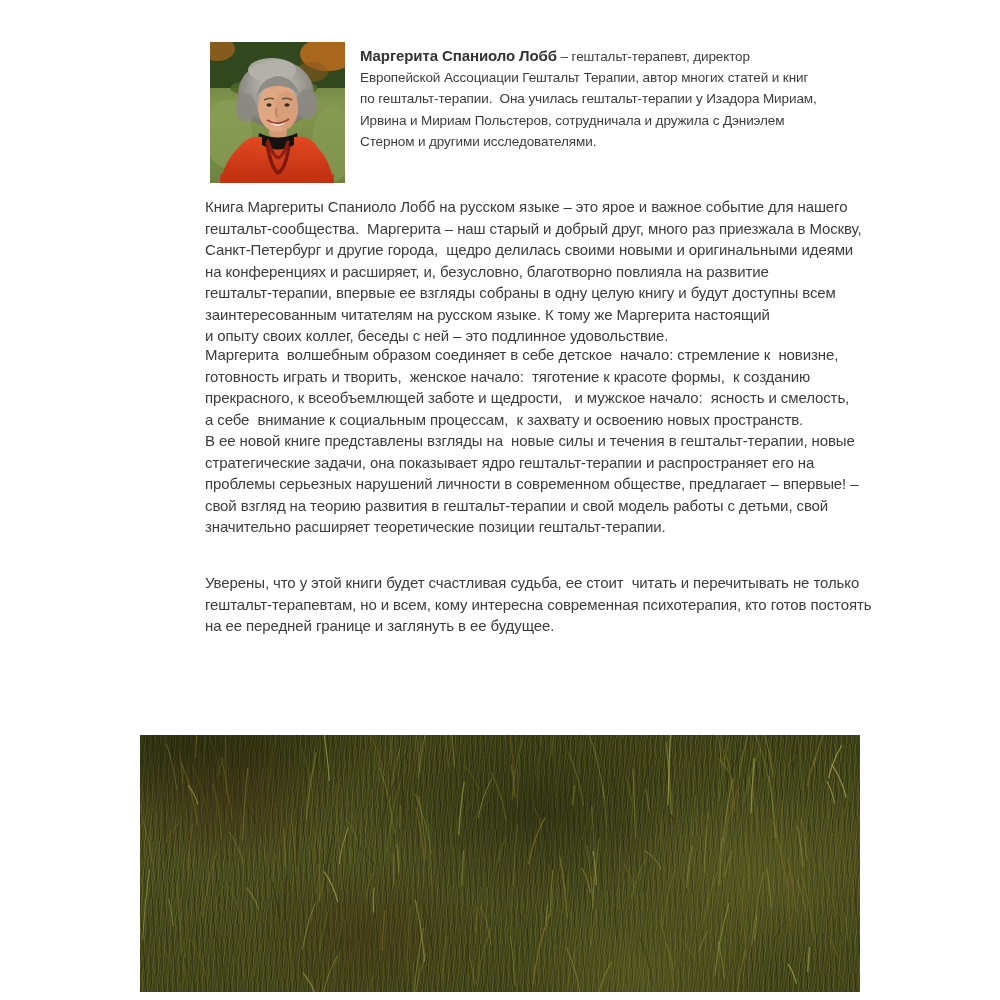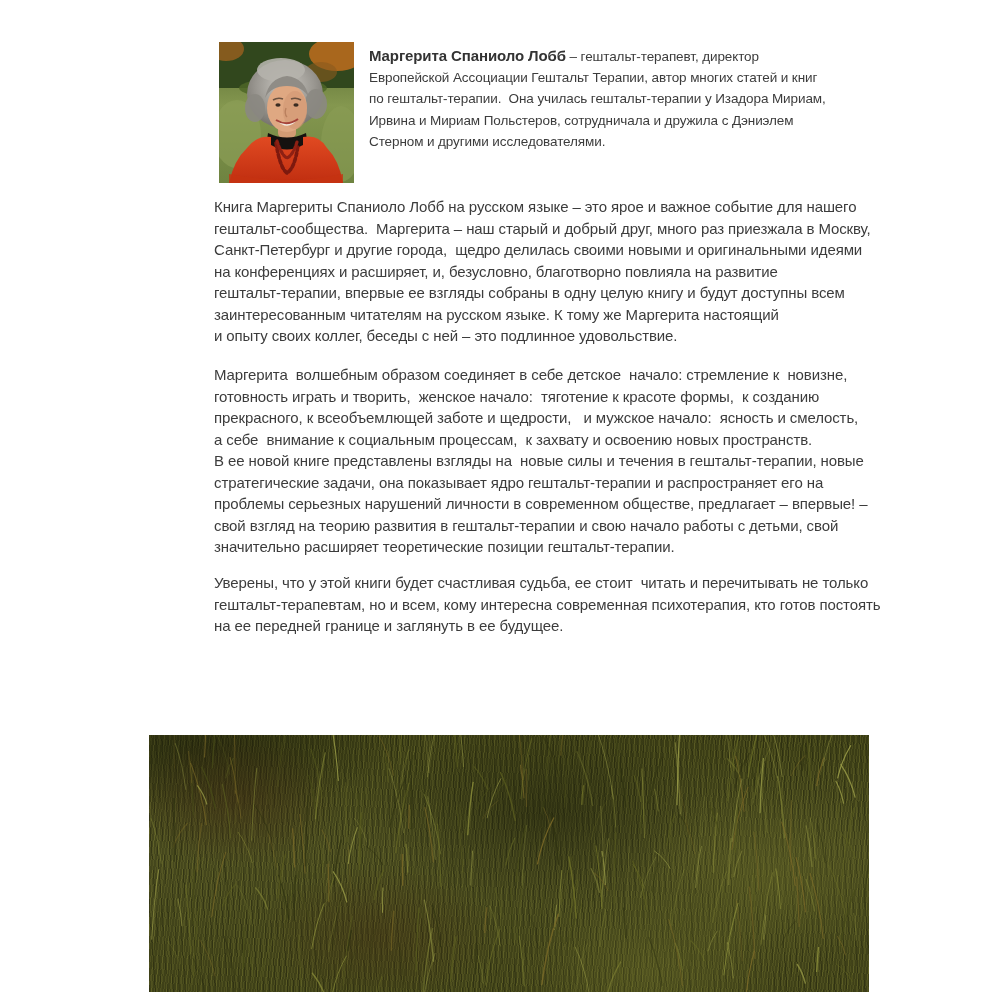--- a/index.html
+++ b/index.html
@@ -3,41 +3,41 @@
 <meta charset="utf-8">
 <style>
   html,body{margin:0;padding:0;}
   body{
     width:1000px;height:1000px;position:relative;
     background:var(--page-bg,#fff);
     font-family:"Liberation Sans","DejaVu Sans",sans-serif;
     color:var(--text,#3c3c3c);
     overflow:hidden;
   }
-  .page{position:absolute;inset:0;margin-left:9px;}
+  .page{position:absolute;inset:0;}
   .portrait{
     position:absolute;left:210px;top:42px;width:135px;height:141px;overflow:hidden;
   }
   .portrait svg{display:block;}
   .bio-text{
     position:absolute;left:360px;top:45px;width:460px;
     font-size:13.5px;letter-spacing:-0.1px;
   }
   .tline{
     white-space:pre;height:21.5px;line-height:21.5px;
   }
   .bio-name{
     font-weight:bold;font-size:15px;color:#333;
   }
   .para{
     position:absolute;left:205px;width:620px;
     font-size:15px;letter-spacing:-0.1px;
   }
   #para-1{top:196px;}
-  #para-2{top:364px;}
+  #para-2{top:344px;}
   #para-3{top:572px;}
   .grass{
     position:absolute;left:140px;top:735px;width:720px;height:257px;
     background-color:var(--grass-base,#43451c);
     background-image:
       radial-gradient(150px 95px at 12% 25%, rgba(61,42,18,.5), rgba(61,42,18,0) 70%),
       radial-gradient(170px 100px at 32% 78%, rgba(66,46,18,.38), rgba(66,46,18,0) 70%),
       radial-gradient(230px 130px at 55% 30%, rgba(26,28,9,.45), rgba(26,28,9,0) 72%),
       radial-gradient(210px 130px at 86% 55%, rgba(112,114,42,.32), rgba(112,114,42,0) 70%),
       radial-gradient(190px 120px at 70% 92%, rgba(122,124,48,.28), rgba(122,124,48,0) 70%),
@@ -133,21 +133,21 @@
       <div class="tline">и опыту своих коллег, беседы с ней – это подлинное удовольствие.</div>
     </div>
   <div class="para" id="para-2">
       <div class="tline">Маргерита  волшебным образом соединяет в себе детское  начало: стремление к  новизне,</div>
       <div class="tline">готовность играть и творить,  женское начало:  тяготение к красоте формы,  к созданию</div>
       <div class="tline">прекрасного, к всеобъемлющей заботе и щедрости,   и мужское начало:  ясность и смелость,</div>
       <div class="tline">а себе  внимание к социальным процессам,  к захвату и освоению новых пространств.</div>
       <div class="tline">В ее новой книге представлены взгляды на  новые силы и течения в гештальт-терапии, новые</div>
       <div class="tline">стратегические задачи, она показывает ядро гештальт-терапии и распространяет его на</div>
       <div class="tline">проблемы серьезных нарушений личности в современном обществе, предлагает – впервые! –</div>
-      <div class="tline">свой взгляд на теорию развития в гештальт-терапии и свою начало работы с детьми, свой</div>
+      <div class="tline">свой взгляд на теорию развития в гештальт-терапии и свой модель работы с детьми, свой</div>
       <div class="tline">значительно расширяет теоретические позиции гештальт-терапии.</div>
     </div>
   <div class="para" id="para-3">
       <div class="tline">Уверены, что у этой книги будет счастливая судьба, ее стоит  читать и перечитывать не только</div>
       <div class="tline">гештальт-терапевтам, но и всем, кому интересна современная психотерапия, кто готов постоять</div>
       <div class="tline">на ее передней границе и заглянуть в ее будущее.</div>
     </div>
 
   <div class="grass">
     <svg id="grass-svg" viewBox="0 0 720 257" width="720" height="257" preserveAspectRatio="none">

